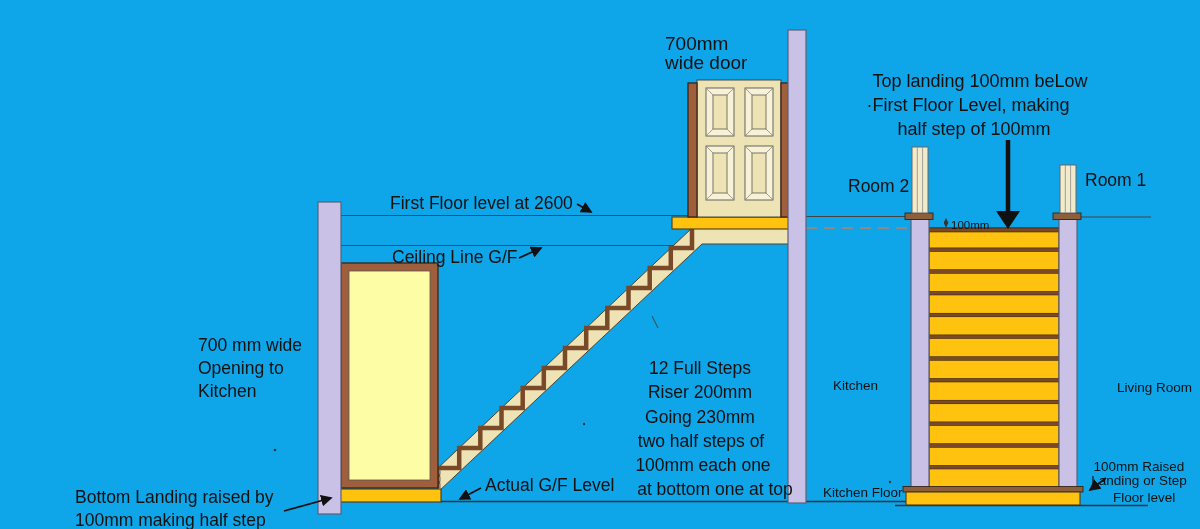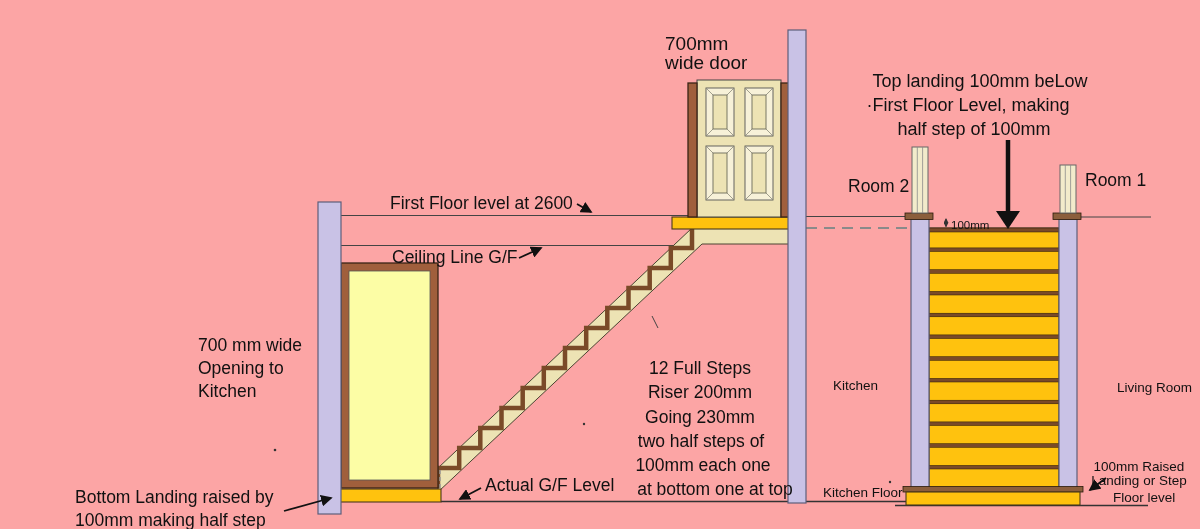--- a/index.html
+++ b/index.html
@@ -1,16 +1,16 @@
 <!DOCTYPE html>
 <html style="--wall-fill: #C9C2E6; --wall-stroke: #5E5E7A; --stair-fill: #FFC20E; --tread-fill: #7A4A28; --frame-fill: #A05F3C; --room-fill: #FCFDA5; --stringer-fill: #EDE3B4; --door-fill: #EDE3B4; --line-color: #444444; --text-color: #111111;"><head>
 <meta charset="utf-8">
 <style>
   html,body{margin:0;padding:0;background:#ffffff;}
-  .canvas{position:relative;width:1200px;height:529px;background:#fca5a5;overflow:hidden;}
+  .canvas{position:relative;width:1200px;height:529px;background:#0ea5e9;overflow:hidden;}
   svg text{font-family:"Liberation Sans", sans-serif; fill:var(--text-color,#111);}
   .tx-door{font-size:19px;}
   .tx-lg{font-size:18px;}
   .tx-md{font-size:17.5px;}
   .tx-sm{font-size:13.5px;}
   .tx-xs{font-size:11.5px;}
   .wall{fill:var(--wall-fill,#C9C2E6);stroke:var(--wall-stroke,#5E5E7A);stroke-width:1.2;}
   .orange{fill:var(--stair-fill,#FFC20E);stroke:#4A3A1A;stroke-width:1.1;}
   .brownbar{fill:#8B5E3C;stroke:#2A1A0A;stroke-width:0.8;}
   .frame{fill:var(--frame-fill,#A05F3C);stroke:#3A2415;stroke-width:1.3;}

